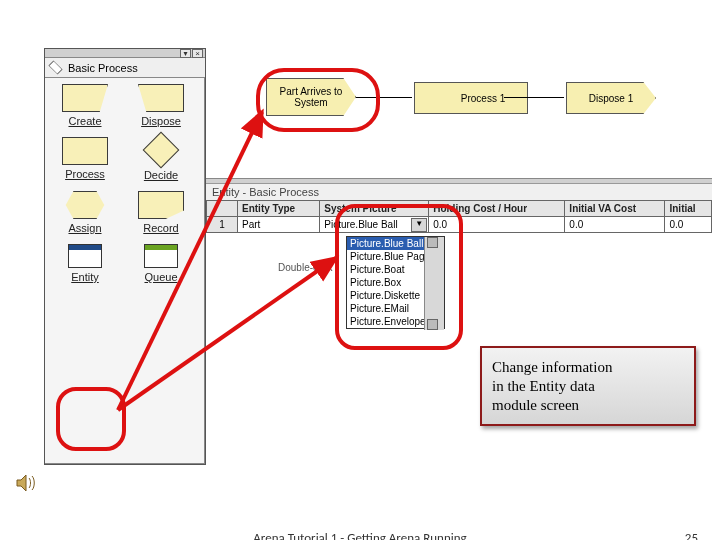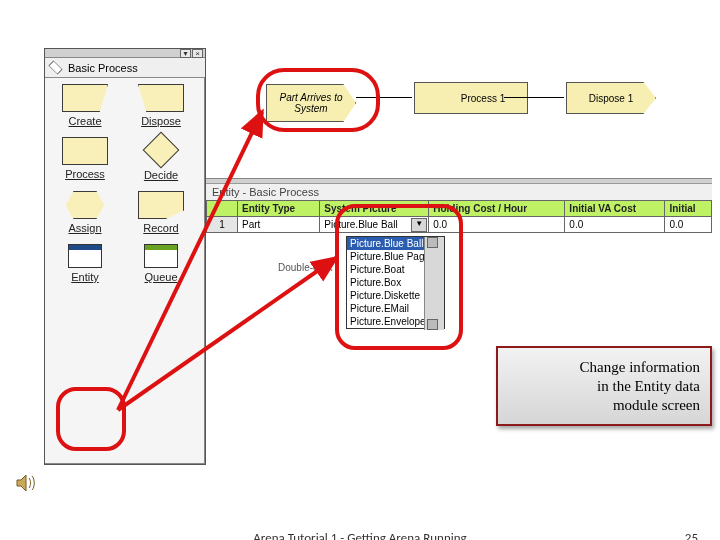--- a/index.html
+++ b/index.html
@@ -22,47 +22,47 @@
   .pcell .sep{display:flex;justify-content:center;gap:2px;}
   .pcell .module{width:32px;height:22px;border:1px solid #333;background:#fff;position:relative;margin:0 auto 3px auto;}
   .pcell .module .hdr{height:5px;background:#204a87;}
   .pcell .module .hdr2{height:5px;background:#6aa321;}
   .lbl{font-size:11px;color:#222;text-decoration:underline;}
   
   .canvas{position:absolute;left:230px;top:66px;right:10px;height:90px;}
   .block{position:absolute;width:88px;height:30px;background:#f7efb1;border:1px solid #555;font-size:10px;display:flex;align-items:center;justify-content:center;text-align:center;}
   .block.proc{left:184px;top:16px;padding-left:24px;}
   .block.disp{left:336px;top:16px;clip-path:polygon(0 0,86% 0,100% 50%,86% 100%,0 100%);}
-  .block.create{left:36px;top:18px;height:36px;clip-path:polygon(0 0,86% 0,100% 50%,86% 100%,0 100%);font-style:italic;}
+  .block.create{left:36px;top:12px;height:36px;clip-path:polygon(0 0,86% 0,100% 50%,86% 100%,0 100%);}
   .create-ring{position:absolute;left:256px;top:68px;width:116px;height:56px;border:4px solid #d11;border-radius:28px;}
   .conn{position:absolute;top:31px;height:0;border-top:1px solid #000;}
   .conn.c1{left:126px;width:56px;}
   .conn.c2{left:274px;width:60px;}
   
   .gridpanel{position:absolute;left:206px;top:178px;right:8px;border-top:1px solid #888;background:#f0f0f0;padding-top:0;}
   .gridpanel .titlebar{height:4px;background:#d0d0d0;border-bottom:1px solid #999;}
   .gridpanel .title{padding:2px 6px;color:#444;font-size:11px;}
   table.grid{border-collapse:collapse;width:100%;background:#fff;}
   table.grid th,table.grid td{border:1px solid #666;font-size:10px;padding:2px 4px;text-align:left;background:#fff;white-space:nowrap;}
-  table.grid th{background:#bef264;color:#222;}
+  table.grid th{background:#e5e5e5;color:#222;}
   table.grid td.rowhdr{background:#e5e5e5;text-align:center;width:22px;}
   .dropcell{background:#fff;position:relative;}
   .dropbtn{position:absolute;right:1px;top:1px;width:14px;height:12px;border:1px solid #666;background:#d8d8d8;font-size:8px;line-height:10px;text-align:center;}
   .droplist{position:absolute;left:346px;top:236px;width:97px;border:1px solid #333;background:#fff;font-size:10px;z-index:5;}
   .droplist div{padding:1px 3px;}
   .droplist div.sel{background:#2a5db0;color:#fff;}
   .droplist .scrollbar{position:absolute;right:0;top:0;width:13px;height:100%;background:#d8d8d8;border-left:1px solid #888;}
   .droplist .scrollbar::before,.droplist .scrollbar::after{content:"";position:absolute;left:2px;width:9px;height:9px;background:#bbb;border:1px solid #666;}
   .droplist .scrollbar::before{top:0;}
   .droplist .scrollbar::after{bottom:0;}
   .drop-ring{position:absolute;left:335px;top:204px;width:120px;height:138px;border:4px solid #d11;border-radius:20px;z-index:6;}
   .entity-ring{position:absolute;left:56px;top:387px;width:62px;height:56px;border:4px solid #d11;border-radius:20px;z-index:6;}
   .hint{position:absolute;left:278px;top:262px;font-size:10px;color:#555;}
   
-  .callout{position:absolute;right:8px;top:346px;width:192px;padding:10px 10px;border:2px solid #8d1a1a;background:linear-gradient(#f2f2f2,#d6d6d6);box-shadow:2px 3px 4px rgba(0,0,0,.35);font-family:Georgia,"Times New Roman",serif;font-size:15px;text-align:right;line-height:1.25;}
+  .callout{position:absolute;right:24px;top:346px;width:192px;padding:10px 10px;border:2px solid #8d1a1a;background:linear-gradient(#f2f2f2,#d6d6d6);box-shadow:2px 3px 4px rgba(0,0,0,.35);font-family:Georgia,"Times New Roman",serif;font-size:15px;text-align:left;line-height:1.25;}
   
   svg.arrows{position:absolute;left:0;top:0;width:720px;height:540px;pointer-events:none;z-index:7;}
   
   .footer{position:absolute;left:0;bottom:10px;width:720px;font-family:Calibri,Arial,sans-serif;font-size:13px;}
   .footer .title{position:absolute;left:0;width:720px;text-align:center;color:#333;}
   .footer .page{position:absolute;right:22px;color:#333;}
   .sound{position:absolute;left:16px;bottom:48px;width:22px;height:18px;}
 </style>
 </head>
 <body>

